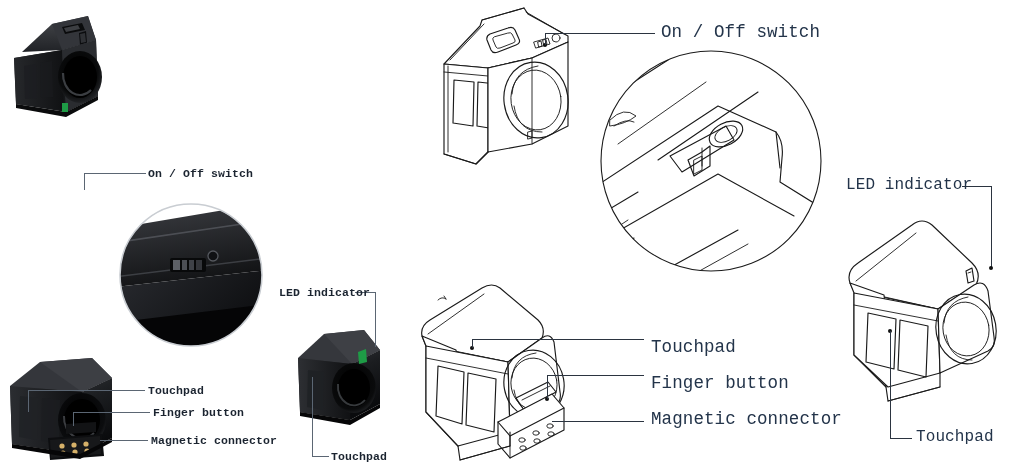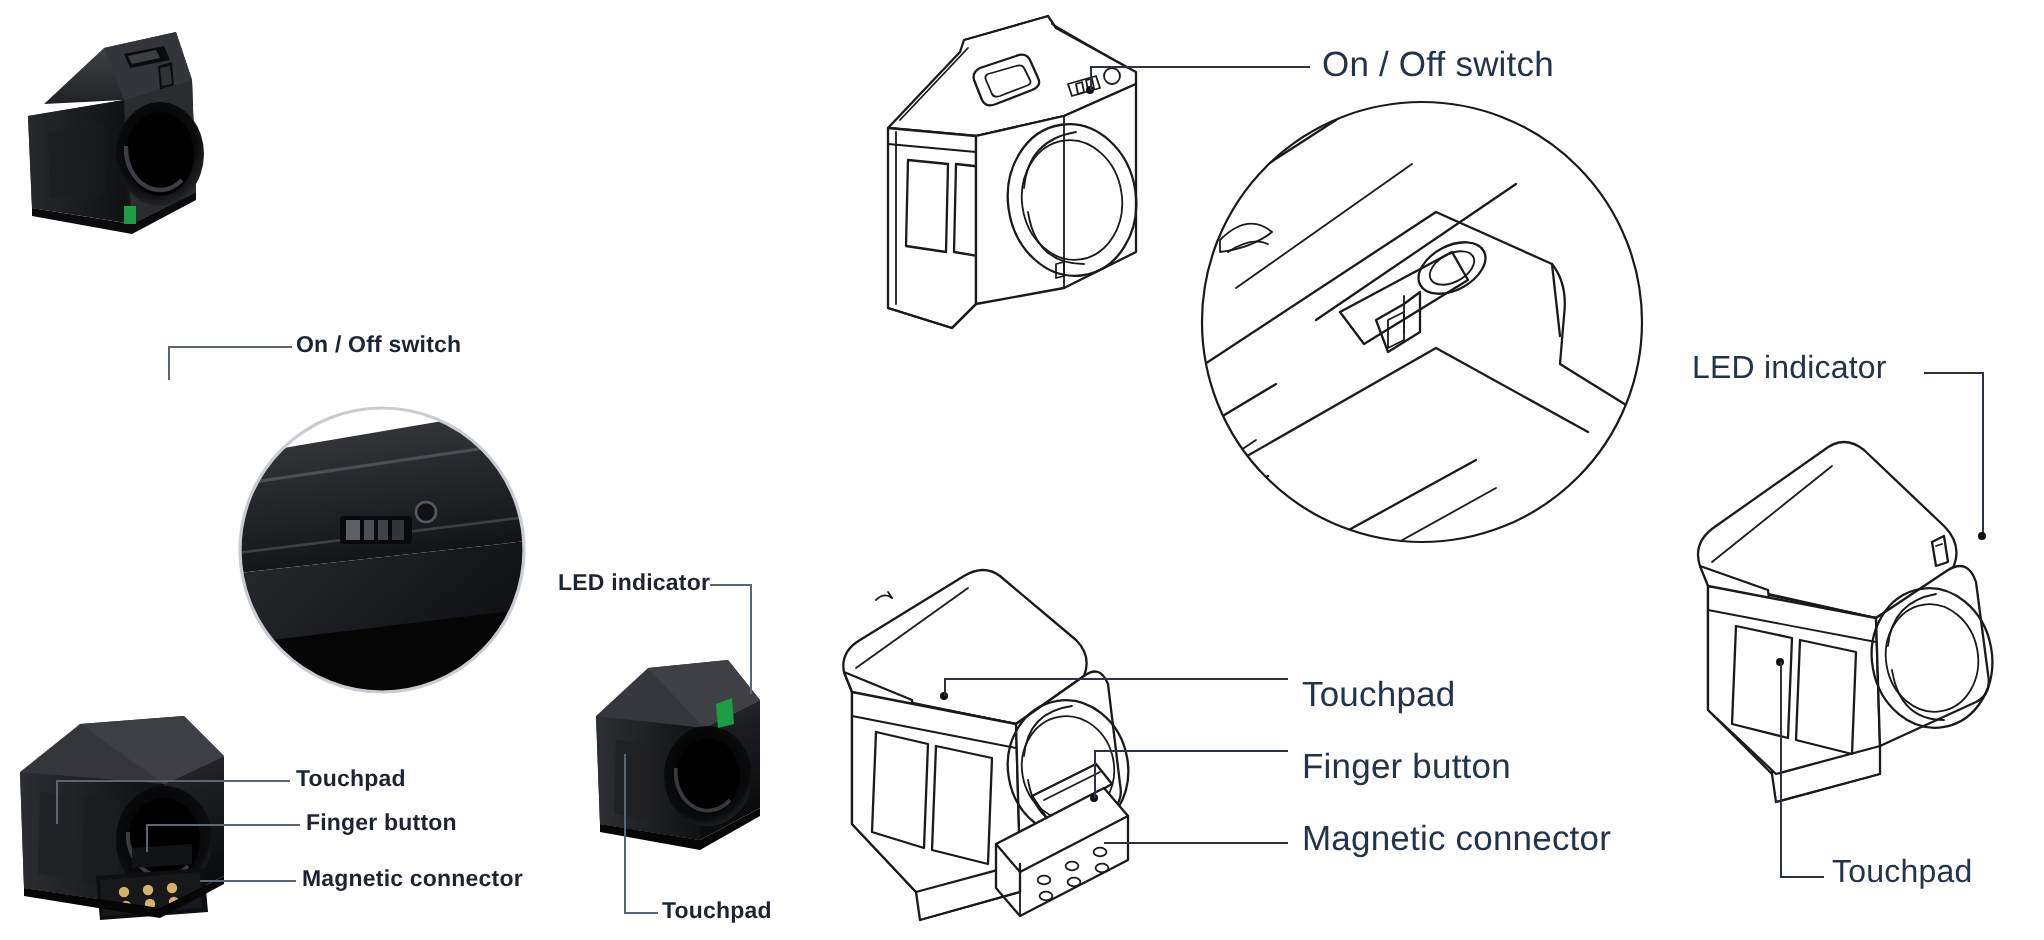--- a/index.html
+++ b/index.html
@@ -5,21 +5,21 @@
   html,body{margin:0;padding:0;}
   body{
     width:1022px;height:470px;background:#ffffff;
     font-family:"Liberation Sans", sans-serif;
     position:relative;overflow:hidden;
   }
   .stage{position:absolute;left:0;top:0;width:1022px;height:470px;}
   .panel{position:absolute;}
 
   
-  .lbl{position:absolute;white-space:nowrap;line-height:1;}
+  .lbl{position:absolute;white-space:nowrap;line-height:1;font-family:Liberation Mono, monospace;}
   .lbl.small{font-size:11.5px;font-weight:bold;color:#1b2430;letter-spacing:.1px;}
   .lbl.big{font-size:17.5px;color:#23344a;letter-spacing:.1px;}
   .lbl.big2{font-size:16px;color:#23344a;letter-spacing:.1px;}
 
   
   .leader{position:absolute;background:#2b3440;}
   .leader.h{height:1px;}
   .leader.v{width:1px;}
   .leader.thin{background:#5b6673;}
   .dot{position:absolute;width:4px;height:4px;border-radius:50%;background:#111;}

